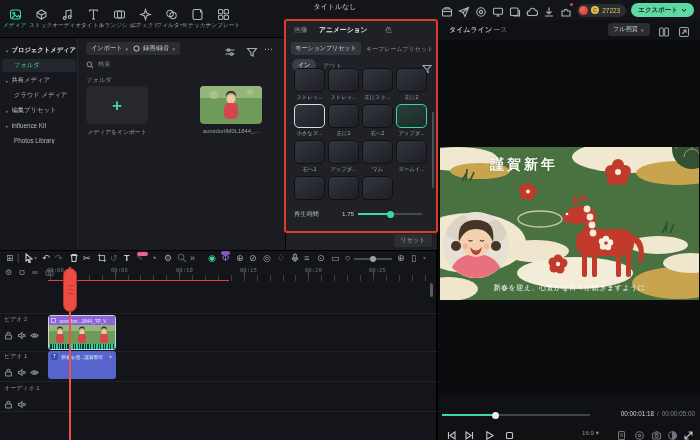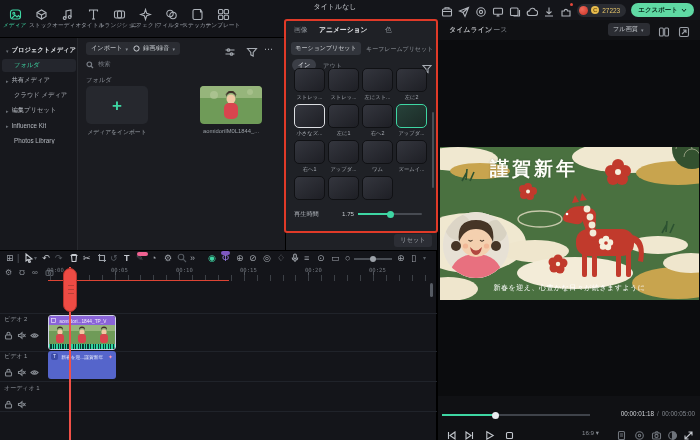--- a/index.html
+++ b/index.html
@@ -76,21 +76,21 @@
   #red-box{left:284px;top:19px;width:154px;height:214px;border:2.5px solid #e03a28;border-radius:3px;z-index:60;pointer-events:none;}
 
   
   #preview{left:437px;top:20px;width:263px;height:420px;background:#101114;border-left:1px solid #000;}
   .pv-tab{position:absolute;top:5px;font-size:7px;cursor:pointer;}
   #pv-quality{left:170px;top:3px;width:42px;height:13px;}
   .pv-hic{position:absolute;top:4px;width:12px;height:12px;cursor:pointer;}
   .pv-hic svg{width:12px;height:12px;stroke:#9ba0a7;fill:none;stroke-width:1.1;}
   #stage{left:0;top:20px;width:263px;height:356px;background:#0b0c0e;}
   #card{left:2px;top:107px;width:259px;height:153px;background:#4a7140;overflow:hidden;}
-  #card-title{left:50px;top:9px;font-size:19px;font-weight:bold;color:#fdfdf8;letter-spacing:3px;text-shadow:0 0 2px rgba(0,0,0,.25);}
+  #card-title{left:50px;top:9px;font-size:14px;font-weight:bold;color:#fdfdf8;letter-spacing:3px;text-shadow:0 0 2px rgba(0,0,0,.25);}
   #card-caption{left:0;top:136px;width:259px;text-align:center;font-size:7px;color:#fff;letter-spacing:.5px;}
   #pv-slider{left:4px;top:394px;width:148px;height:2px;background:#3f434a;cursor:pointer;}
   #pv-slider .fill{position:absolute;left:0;width:53px;height:2px;background:#3ed6a3;}
   #pv-slider .hd{position:absolute;left:50px;top:-2.5px;width:7px;height:7px;border-radius:4px;background:#e9ebee;}
   #pv-time{right:5px;top:390px;font-size:6.3px;}
   #pv-time .cur{color:#d3d6db;} #pv-time .sep{color:#6a6f76;margin:0 3px;} #pv-time .tot{color:#82878e;}
   .tp-ic{position:absolute;top:407px;width:11px;height:11px;cursor:pointer;}
   .tp-ic svg{width:11px;height:11px;stroke:#c3c7cd;fill:none;stroke-width:1.1;}
   .tp-ic.dim svg{stroke:#6f747b;}
   #pv-aspect{left:144px;top:409px;font-size:6.2px;color:#8a8f96;cursor:pointer;}

